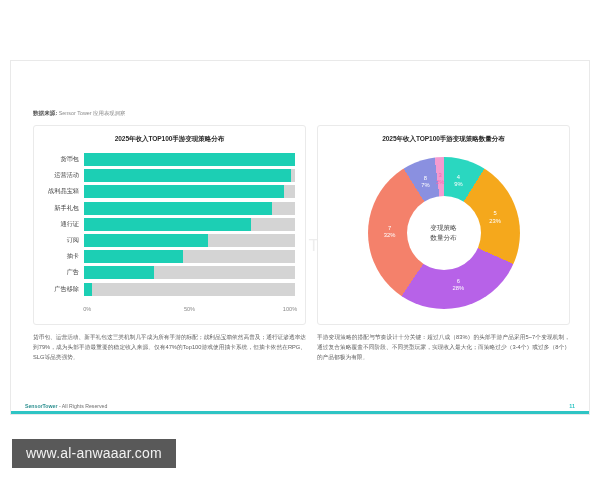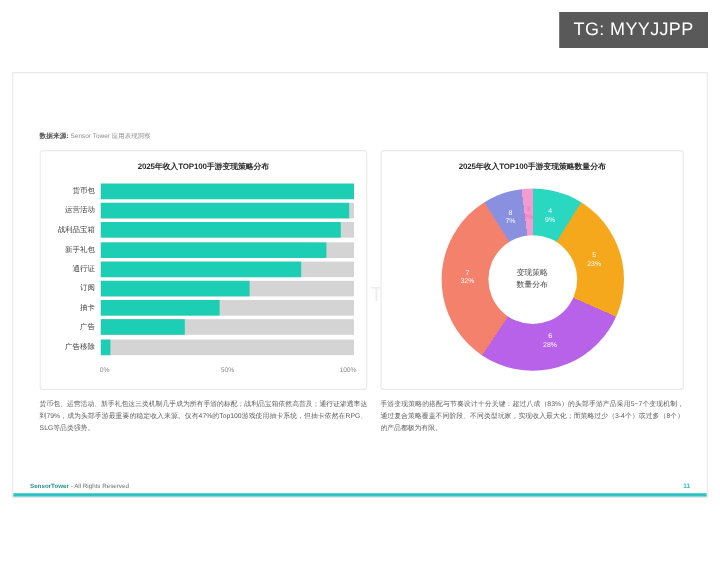--- a/index.html
+++ b/index.html
@@ -153,21 +153,20 @@
     transform: translateX(-50%);
     font-size: 17px; color: rgba(140,140,140,0.16);
     letter-spacing: 2px; pointer-events: none; white-space: nowrap;
   }
 </style>
 </head>
 <body>
 
 <div id="page">
 
-  <div class="tg-badge">TG: MYYJJPP</div>
 
   <div class="slide">
 
 
     <div class="source-line">
       <b>数据来源:</b>
       <span>Sensor Tower 应用表现洞察</span>
     </div>
 
     <div class="watermark">Sensor Tower</div>
@@ -279,13 +278,14 @@
     <div class="footer">
       <div class="footer-left">
         <span class="brand">SensorTower</span>
         <span>- All Rights Reserved</span>
       </div>
       <div class="footer-page">11</div>
       <div class="footer-bar"></div>
     </div>
   </div>
 
+  <div class="url-badge">www.al-anwaaar.com</div>
 </div>
 
 </body></html>

